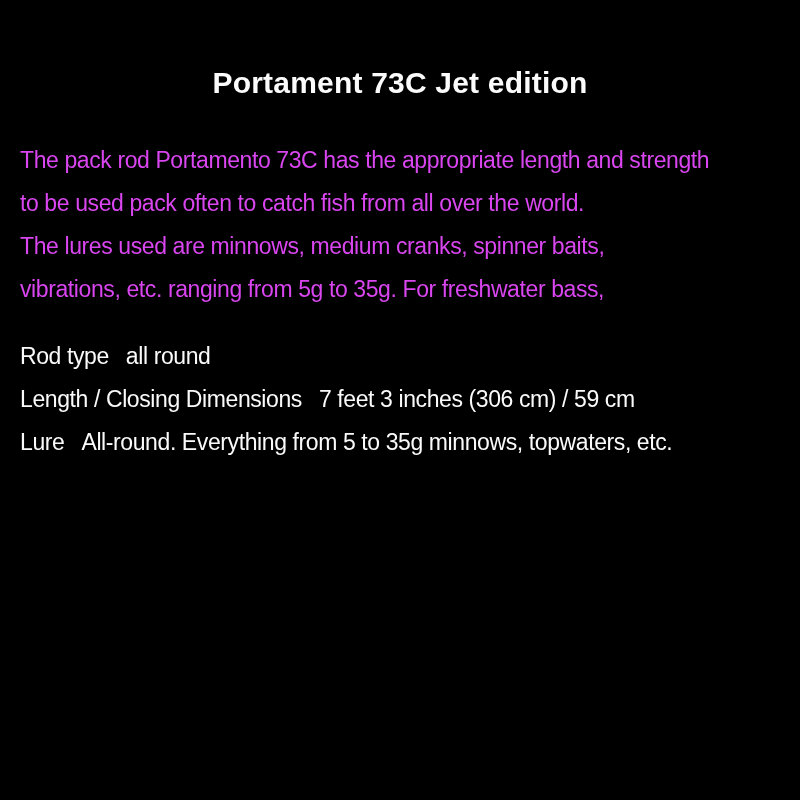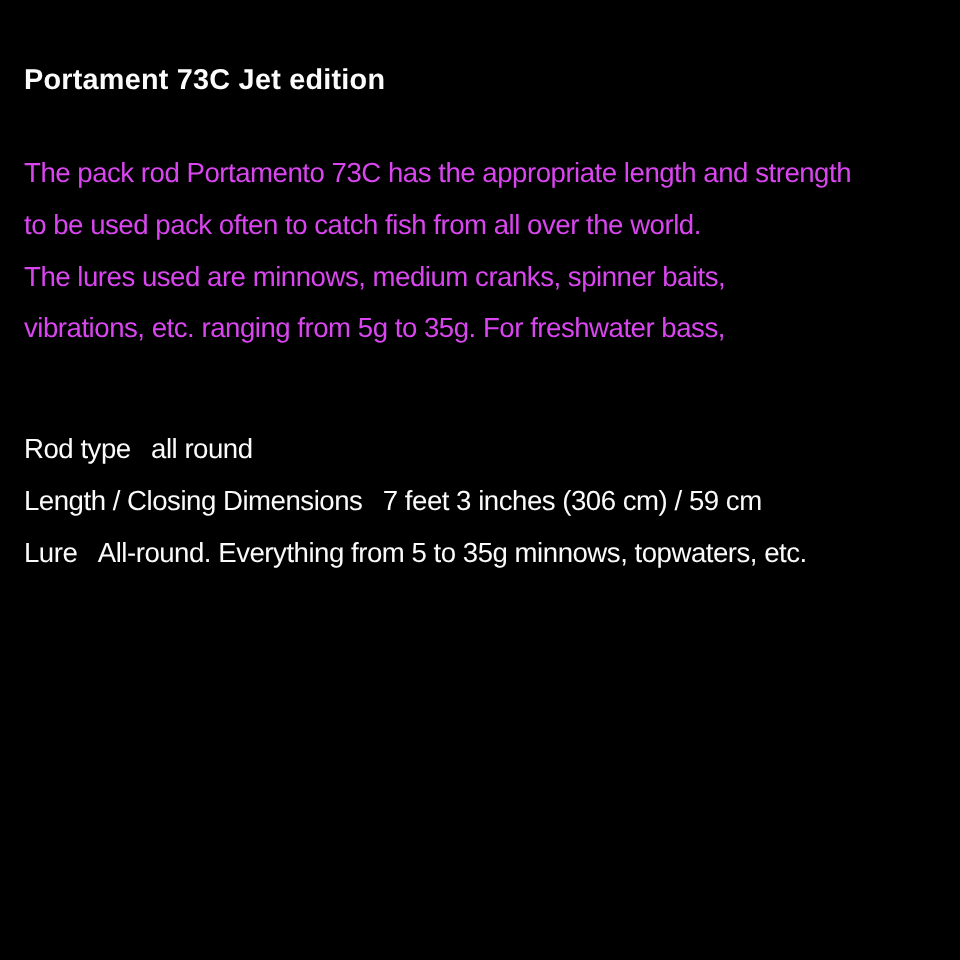--- a/index.html
+++ b/index.html
@@ -15,40 +15,41 @@
     overflow: hidden;
   }
   .page {
     box-sizing: border-box;
     width: 800px;
     height: 800px;
     padding: 0 20px;
   }
   .title {
     margin: 0;
-    padding-top: 48px;
-    font-size: 24px;
+    padding-top: 64px;
+    font-size: 30px;
     line-height: 38px;
     font-weight: 700;
     letter-spacing: 0.2px;
     color: #fbfbfb;
+    text-align: center;
   }
   .description {
     margin-top: 37px;
     font-size: 23px;
     line-height: 43px;
     font-weight: 400;
     letter-spacing: -0.4px;
     color: #d946ef;
   }
   .description .line {
     white-space: nowrap;
   }
   .specs {
-    margin-top: 58px;
+    margin-top: 24px;
     font-size: 23px;
     line-height: 43px;
     font-weight: 400;
     letter-spacing: -0.4px;
     color: #fafafa;
   }
   .spec-row {
     white-space: nowrap;
   }
   .spec-label {

